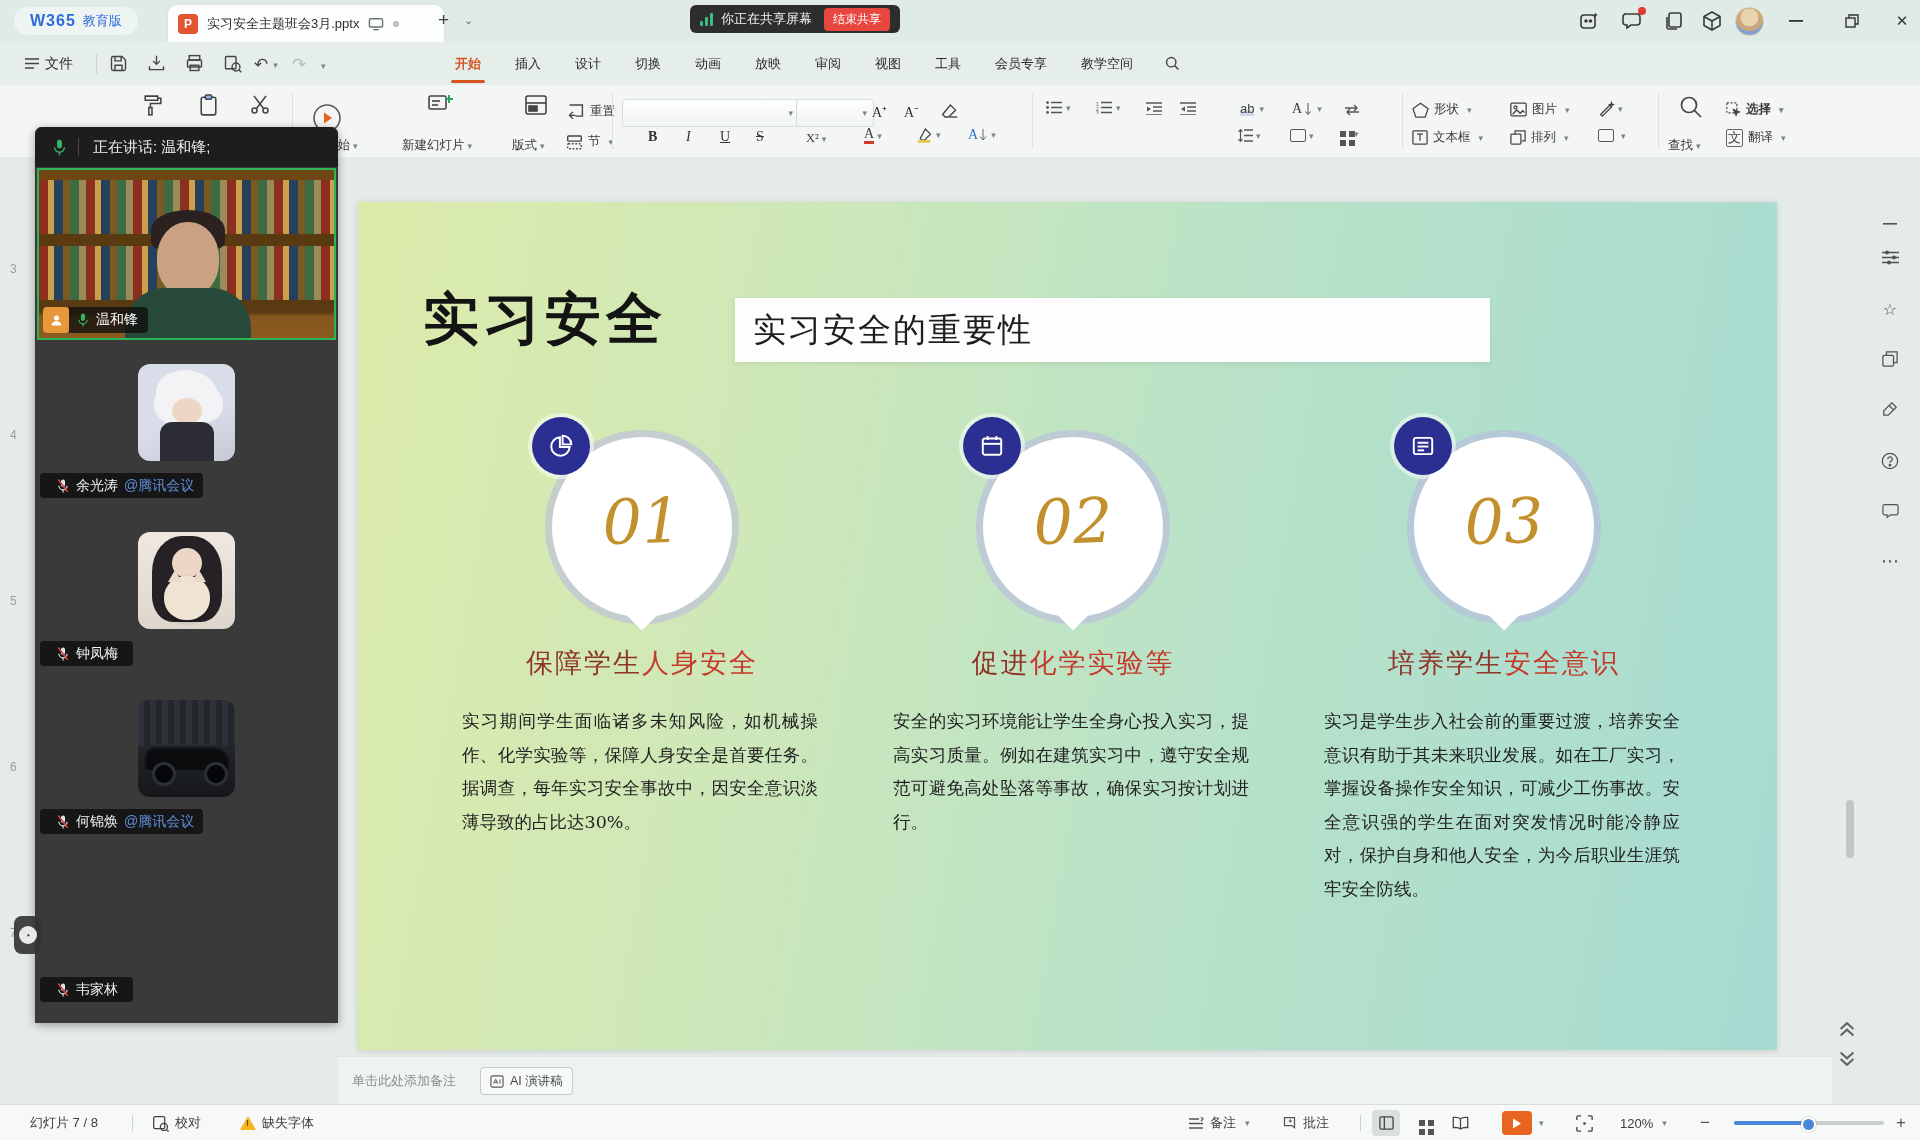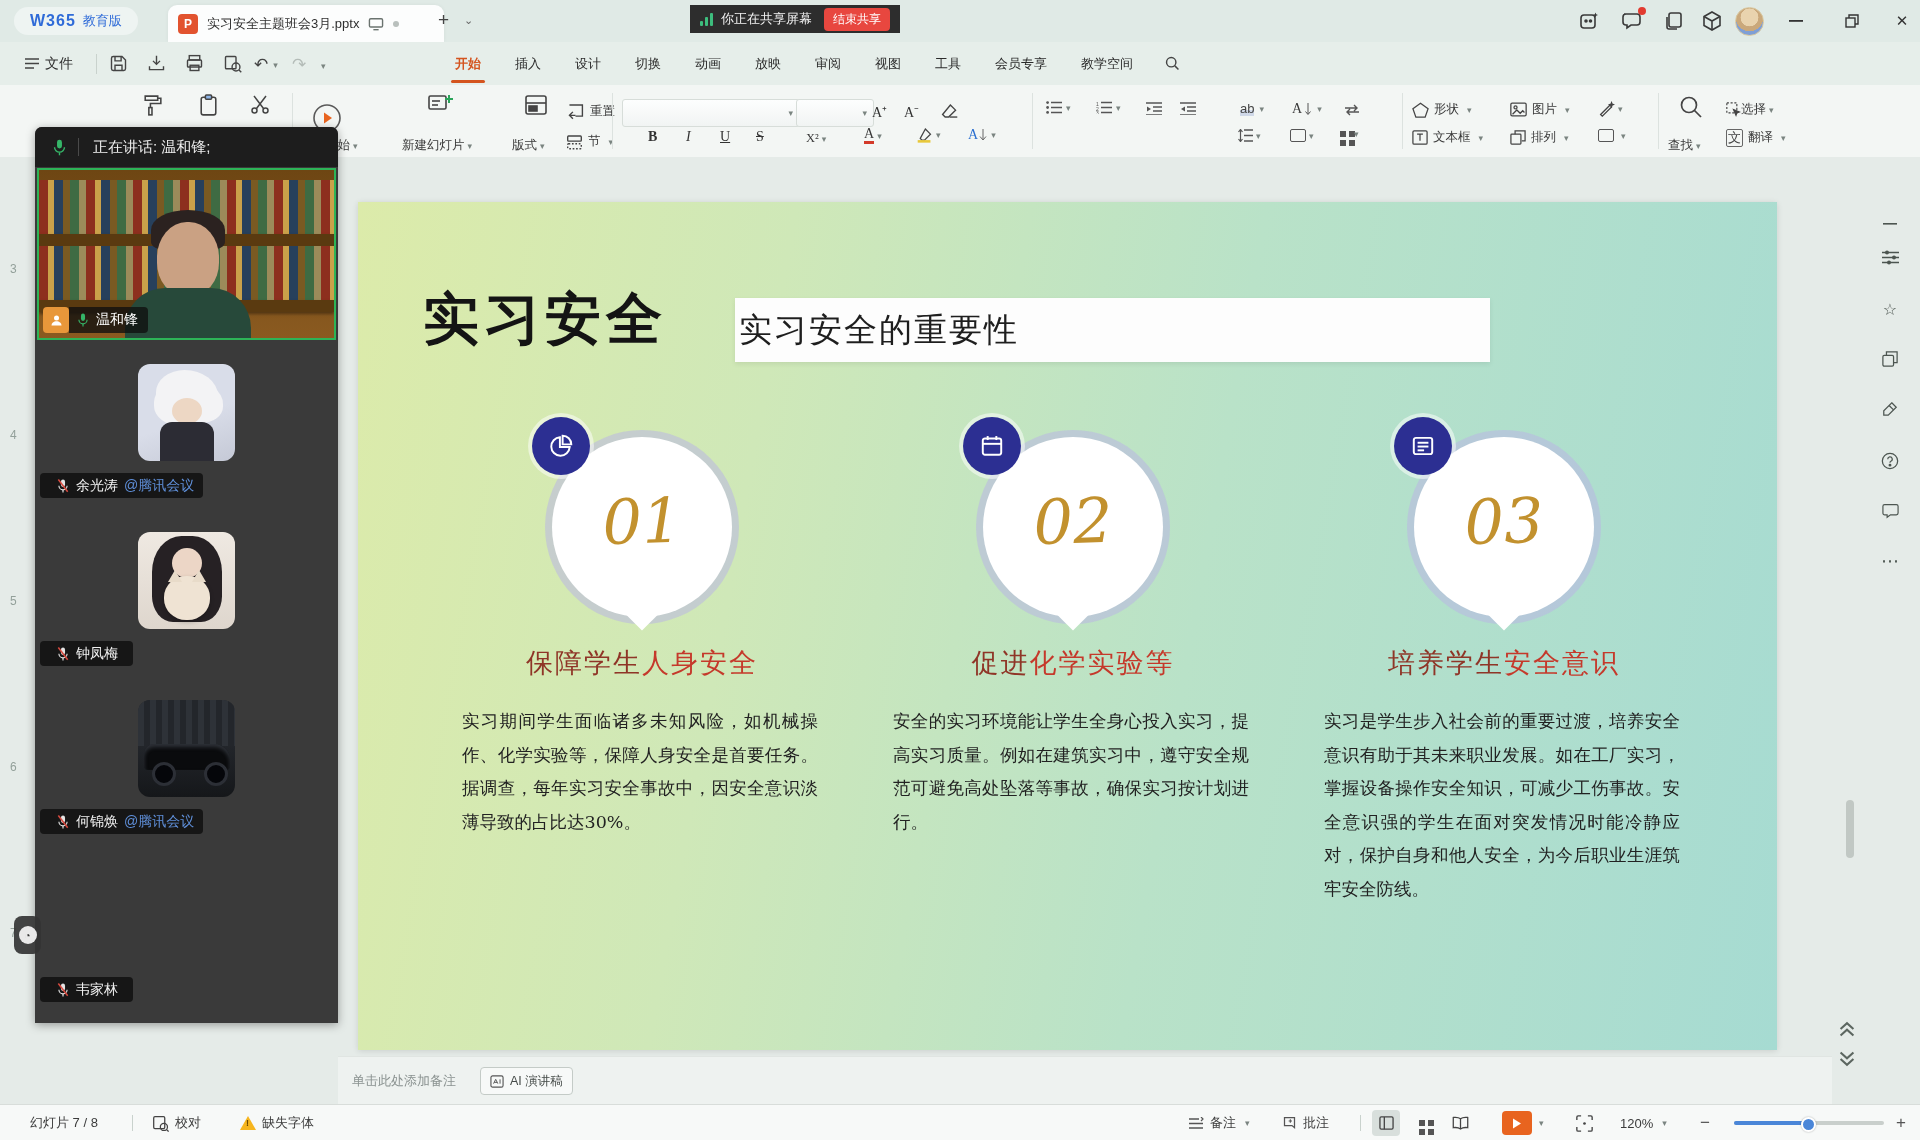--- a/index.html
+++ b/index.html
@@ -15,21 +15,21 @@
   #titlebar{left:0;top:0;width:1920px;height:42px;background:#e0eae6;}
   #logo-pill{left:14px;top:7px;height:28px;padding:0 16px;border-radius:14px;background:#eef4f2;}
   #logo-pill .brand{font-weight:bold;color:#2f6bd8;font-size:16px;letter-spacing:1px;}
   #logo-pill .edition{color:#2f6bd8;font-size:13px;margin-left:7px;}
   #doc-tab{left:168px;top:5px;height:37px;width:256px;background:#fcfdfd;border-radius:9px 9px 0 0;padding:0 10px;box-shadow:0 0 4px rgba(0,0,0,.05);}
   .p-icon{width:20px;height:20px;border-radius:4px;background:#e2532f;color:#fff;font-size:12px;font-weight:bold;display:flex;align-items:center;justify-content:center;}
   #doc-tab .title{font-size:13px;color:#2f2f2f;margin:0 9px;white-space:nowrap;}
   .dot{width:6px;height:6px;border-radius:50%;background:#b9c0bd;margin-left:9px;}
   #tab-plus{left:438px;top:9px;font-size:19px;color:#444;}
   #tab-caret{left:464px;top:14px;font-size:11px;color:#666;}
-  #share-banner{left:690px;top:5px;height:28px;border-radius:0;background:#2d2d2d;padding:0 10px;}
+  #share-banner{left:690px;top:5px;height:28px;border-radius:6px;background:#2d2d2d;padding:0 10px;}
   #share-banner .txt{color:#f2f2f2;font-size:13px;margin:0 12px 0 8px;}
   #stop-share{background:#e8473f;color:#fff;font-size:12px;border-radius:4px;padding:3px 9px;}
   .bars{display:flex;align-items:flex-end;gap:2px;}
   .bars i{display:block;width:3px;background:#3dbd7d;border-radius:1px;}
   .tb-ico{width:24px;height:24px;color:#3a3a3a;}
   #avatar{left:1735px;top:7px;width:27px;height:27px;border-radius:50%;
     background:radial-gradient(circle at 50% 35%,#e9d3ae 0 40%,#caa87b 41% 62%,#7f9fd6 63%);
     border:1px solid #d9c79e;}
   .win-btn{top:12px;width:28px;height:18px;display:flex;align-items:center;justify-content:center;color:#333;font-size:15px;}
   .reddot{position:absolute;right:-2px;top:-2px;width:8px;height:8px;border-radius:50%;background:#e23b30;}
@@ -55,21 +55,21 @@
   .i-grid{width:6px;height:6px;background:#555;box-shadow:9px 0 #555,0 9px #555,9px 9px #555;}
   .i-sq{width:14px;height:11px;border:1.5px solid #555;border-radius:2px;}
 
   
   #canvas{left:0;top:157px;width:1920px;height:947px;background:#e5ebe8;}
   #slide{left:358px;top:45px;width:1419px;height:848px;
     background:linear-gradient(100deg,#dcebaa 0%,#cfe8b8 28%,#b9e2c8 58%,#a6dbd2 100%);
     box-shadow:0 1px 6px rgba(0,0,0,.12);}
   #big-title{left:65px;top:80px;font-size:56px;font-weight:900;color:#141414;letter-spacing:5px;font-family:"Liberation Sans",sans-serif;}
   #title-box{left:377px;top:96px;width:755px;height:64px;background:#fdfdfd;box-shadow:0 2px 5px rgba(0,0,0,.08);}
-  #title-box span{font-family:"DejaVu Serif",serif;font-size:33px;color:#1e1e1e;line-height:64px;margin-left:4px;letter-spacing:2px;}
+  #title-box span{font-family:"DejaVu Serif",serif;font-size:33px;color:#1e1e1e;line-height:64px;margin-left:18px;letter-spacing:2px;}
   .col-circle{width:180px;height:180px;border-radius:50%;background:#fff;box-shadow:0 0 0 7px rgba(186,182,228,.55);}
   .col-circle::after{content:"";position:absolute;left:79px;bottom:-9px;width:22px;height:22px;background:#fff;transform:rotate(45deg);}
   .col-num{position:absolute;left:0;width:180px;top:48px;text-align:center;font-family:"DejaVu Serif",serif;font-style:italic;font-size:62px;color:#c2912e;transform:rotate(-2deg);}
   .badge{width:58px;height:58px;border-radius:50%;background:#2c2f92;display:flex;align-items:center;justify-content:center;box-shadow:0 0 0 4px rgba(255,255,255,.5);}
   .col-head{font-family:Liberation Mono, monospace;font-size:27px;letter-spacing:2px;text-align:center;width:420px;}
   .col-head .hA{color:#8f3527;}
   .col-head .hB{color:#c5392b;}
   .col-body{width:356px;font-family:"DejaVu Serif",serif;font-size:17.5px;line-height:1.92;color:#222;text-align:justify;}
   .panel-num{position:absolute;left:10px;font-size:12px;color:#93a09a;}
 
@@ -524,21 +524,21 @@
   <div class="abs" style="left:1678px;top:9px;">
     <svg width="26" height="26" viewBox="0 0 26 26" fill="none" stroke="#444" stroke-width="1.7">
         <circle cx="11" cy="11" r="7.5"></circle>
         <line x1="16.5" y1="16.5" x2="23" y2="23"></line>
       </svg>
   </div>
   <div class="abs rlabel" style="left:1668px;top:52px;">
     <span>查找</span>
       <span class="caret">▾</span>
   </div>
-  <div class="abs rlabel" style="left:1726px;top:16px;">
+  <div class="abs rlabel" style="left:1726px;top:16px;gap:5px;font-weight:bold;">
     <svg width="15" height="15" viewBox="0 0 18 18" fill="none" stroke="#444" stroke-width="1.4">
         <rect x="1" y="1" width="12" height="12" stroke-dasharray="2.5 2"></rect>
         <path d="M9 9l7 3-3 1-1 3z" fill="#444"></path>
       </svg>
     <span>选择</span>
       <span class="caret">▾</span>
   </div>
   <div class="abs rlabel" style="left:1726px;top:44px;gap:5px;">
     <span style="font-size:13px;color:#444;border:1px solid #666;border-radius:2px;padding:0 1px;line-height:1.2;">文</span>
     <span>翻译</span>

